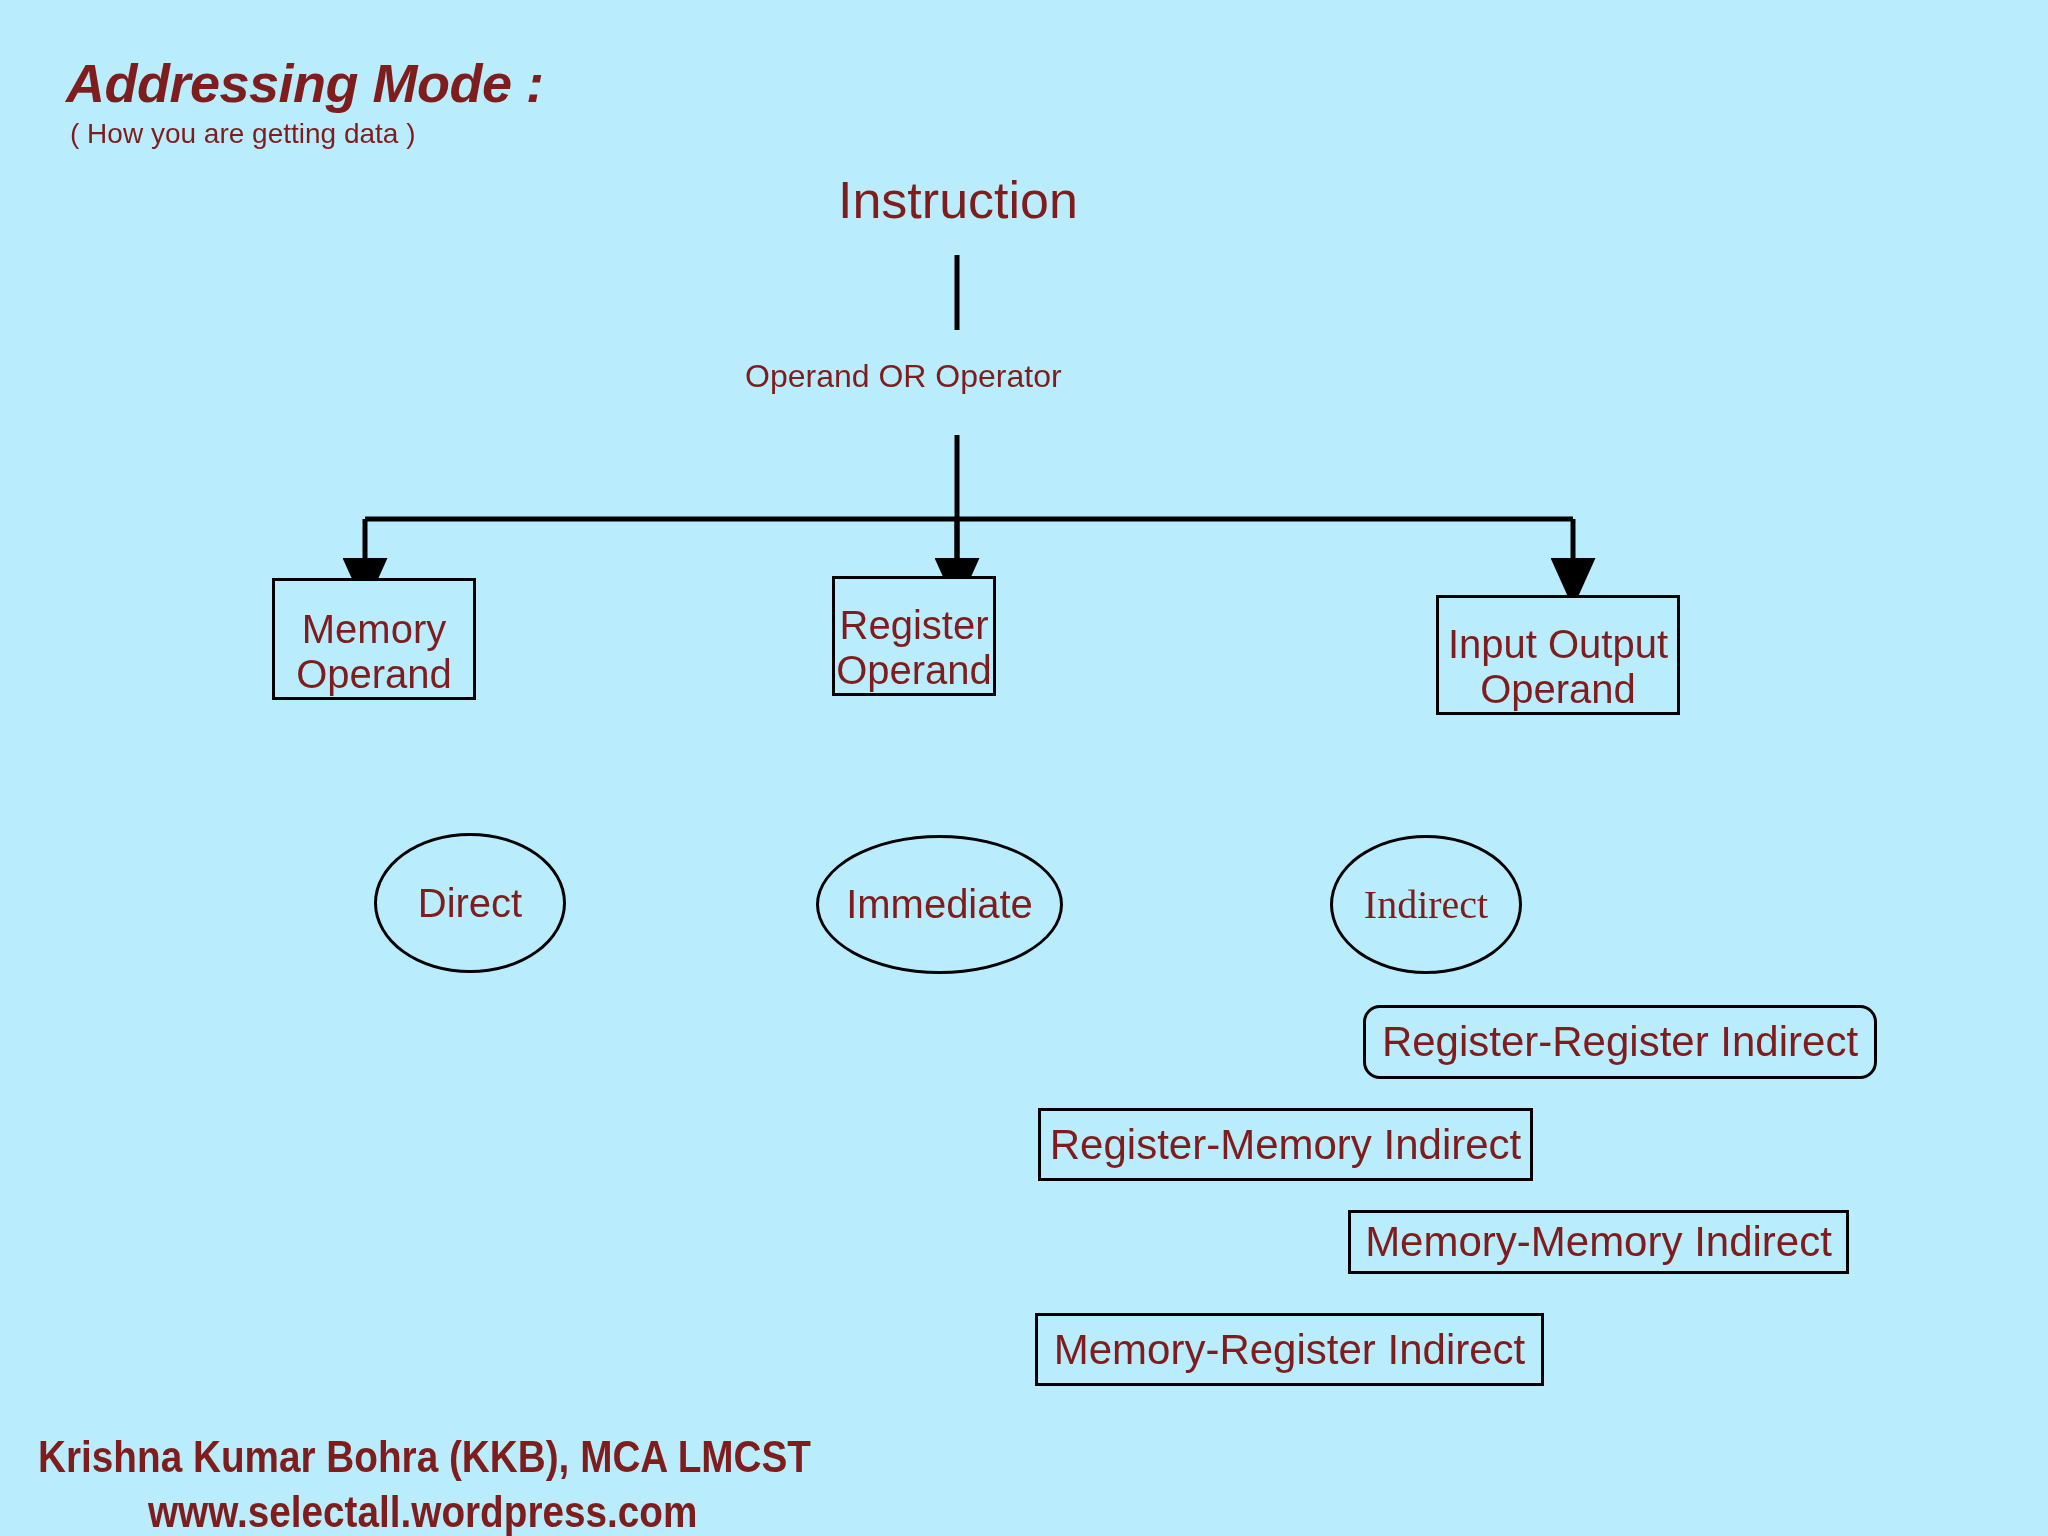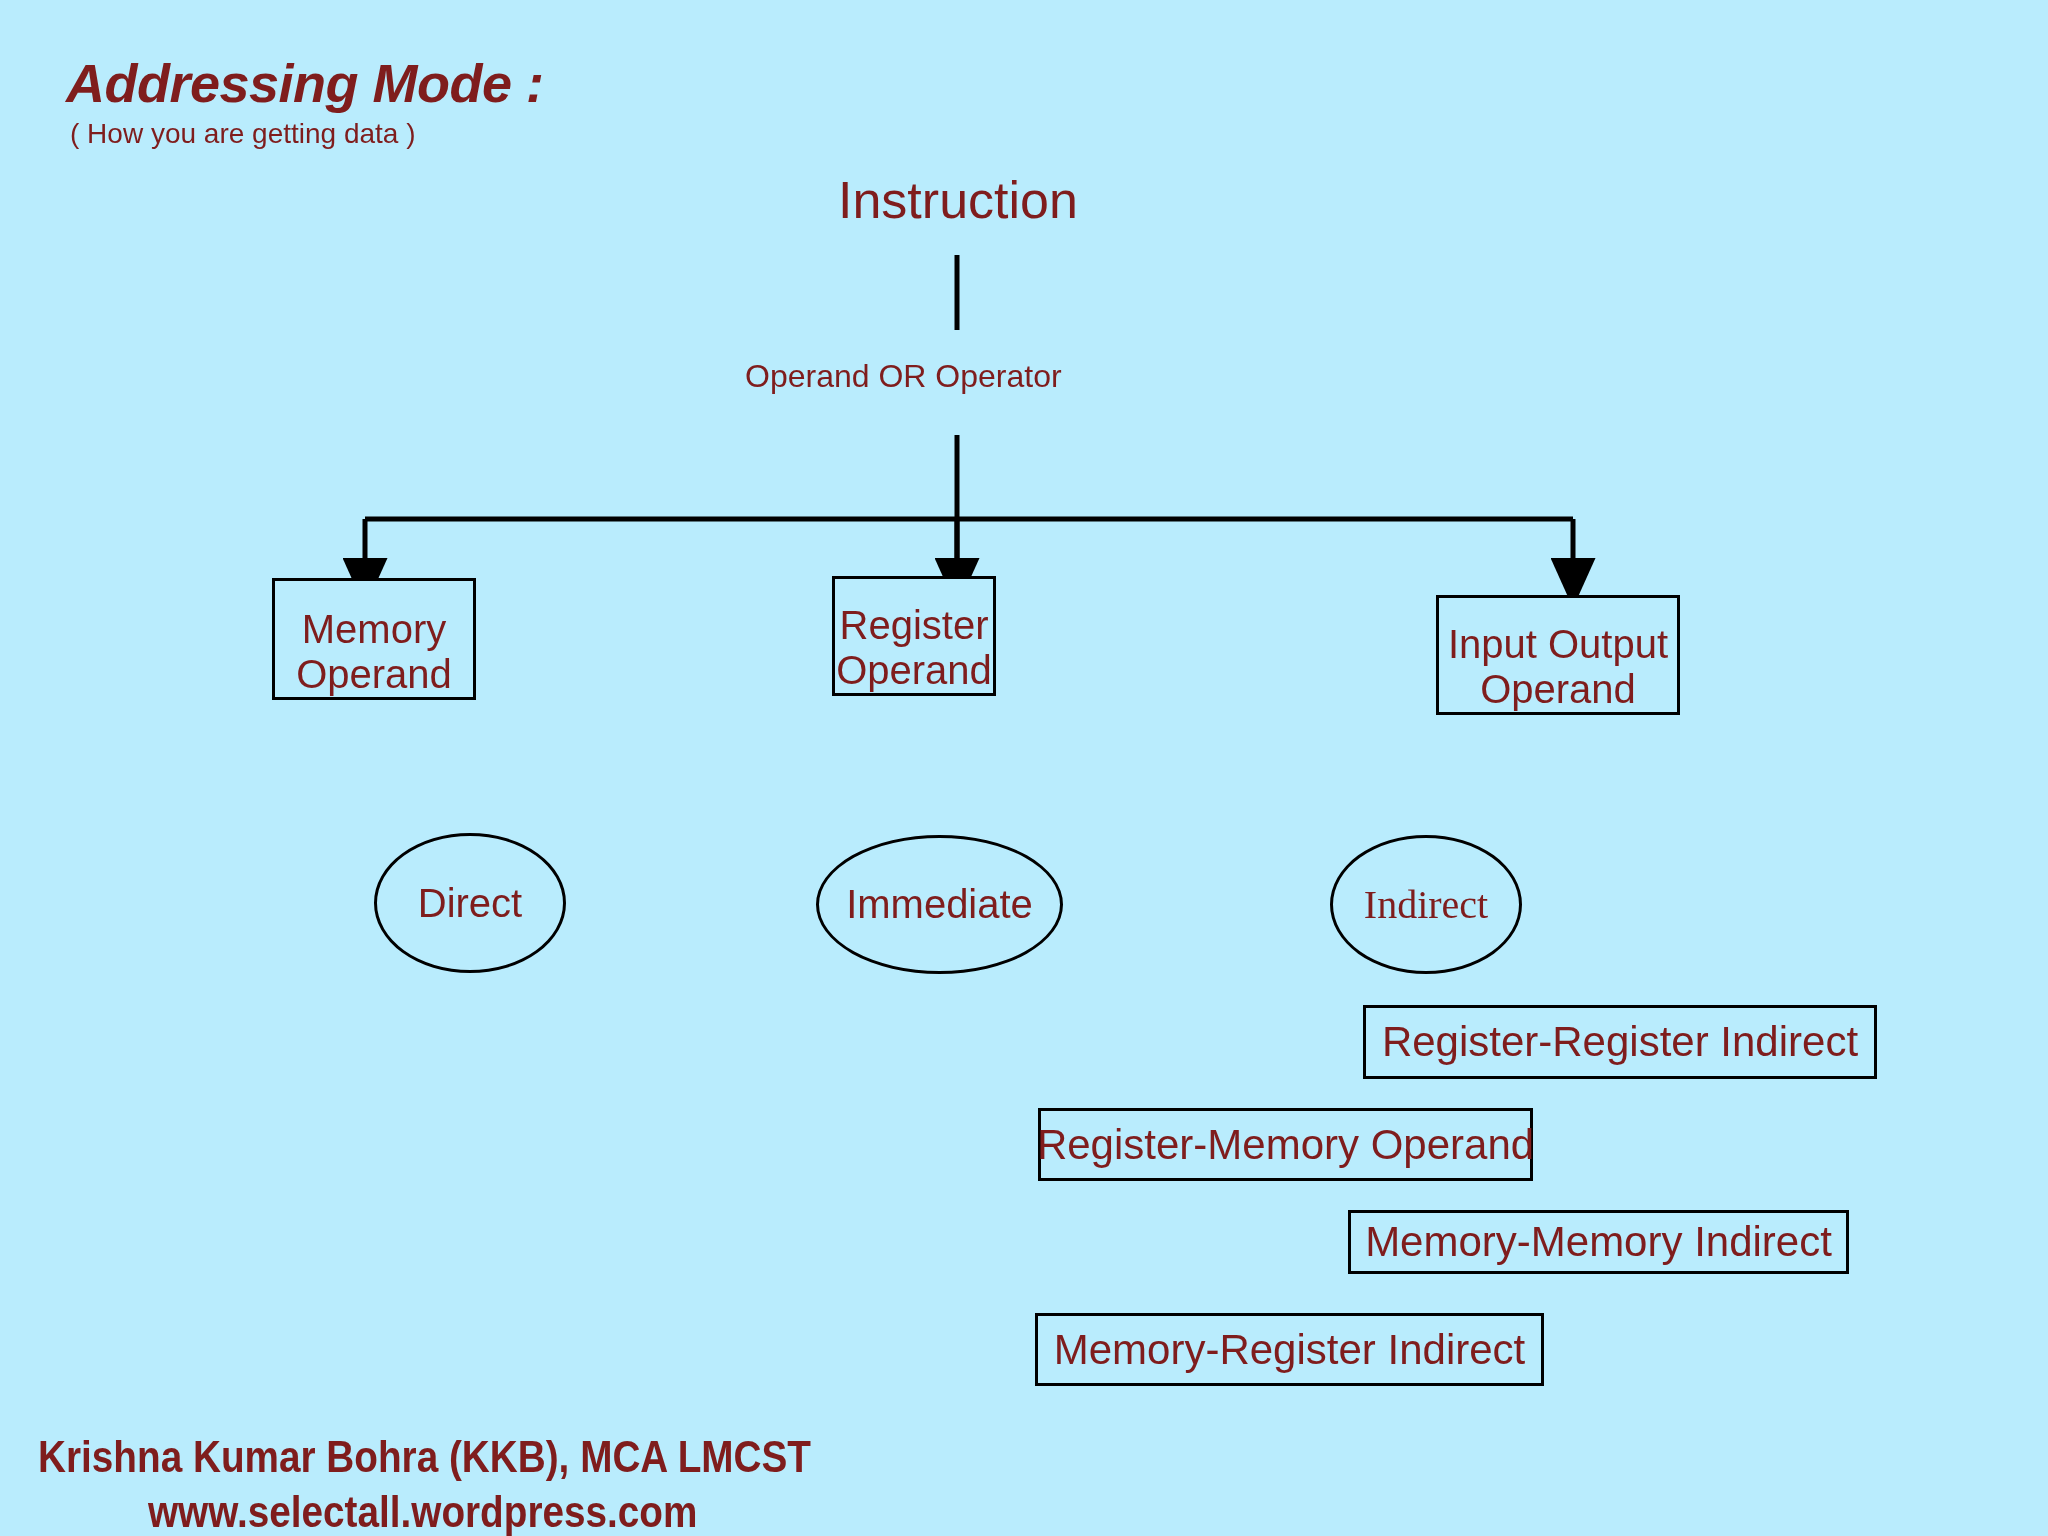--- a/index.html
+++ b/index.html
@@ -107,21 +107,21 @@
     background: #b9ecfd;
     box-sizing: border-box;
     display: flex;
     align-items: center;
     justify-content: center;
     text-align: center;
     white-space: nowrap;
     font-size: 42px;
     font-weight: normal;
   }
-  #box-reg-reg-indirect  { left: 1363px; top: 1005px; width: 514px; height: 74px; }
+  #box-reg-reg-indirect  { left: 1363px; top: 1005px; width: 514px; height: 74px; border-radius: 17px; }
   #box-reg-mem-indirect  { left: 1038px; top: 1108px; width: 495px; height: 73px; }
   #box-mem-mem-indirect  { left: 1348px; top: 1210px; width: 501px; height: 64px; }
   #box-mem-reg-indirect  { left: 1035px; top: 1313px; width: 509px; height: 73px; }
 
   
   .footer-line {
     position: absolute;
     white-space: nowrap;
     font-weight: bold;
     font-size: 44px;
@@ -186,21 +186,21 @@
     <span>Immediate</span>
   </div>
   <div class="mode-ellipse" id="ellipse-indirect">
     <span>Indirect</span>
   </div>
 
   <div class="variant-box" id="box-reg-reg-indirect">
     <span>Register-Register Indirect</span>
   </div>
   <div class="variant-box" id="box-reg-mem-indirect">
-    <span>Register-Memory Operand</span>
+    <span>Register-Memory Indirect</span>
   </div>
   <div class="variant-box" id="box-mem-mem-indirect">
     <span>Memory-Memory Indirect</span>
   </div>
   <div class="variant-box" id="box-mem-reg-indirect">
     <span>Memory-Register Indirect</span>
   </div>
 
   <div class="footer-line" id="footer-author">Krishna Kumar Bohra (KKB), MCA LMCST</div>
   <div class="footer-line" id="footer-site">www.selectall.wordpress.com</div>

